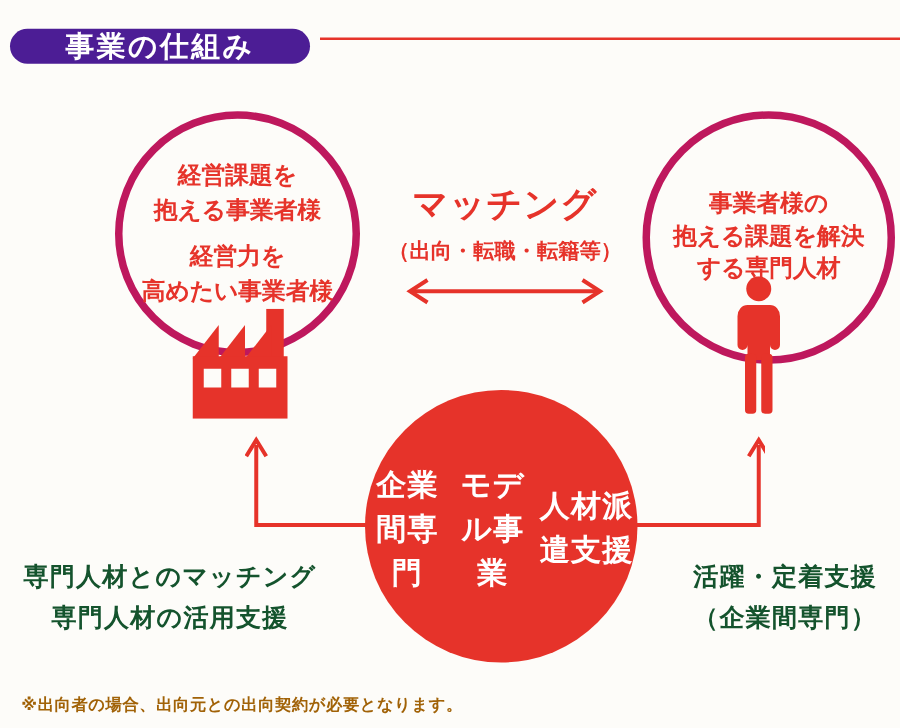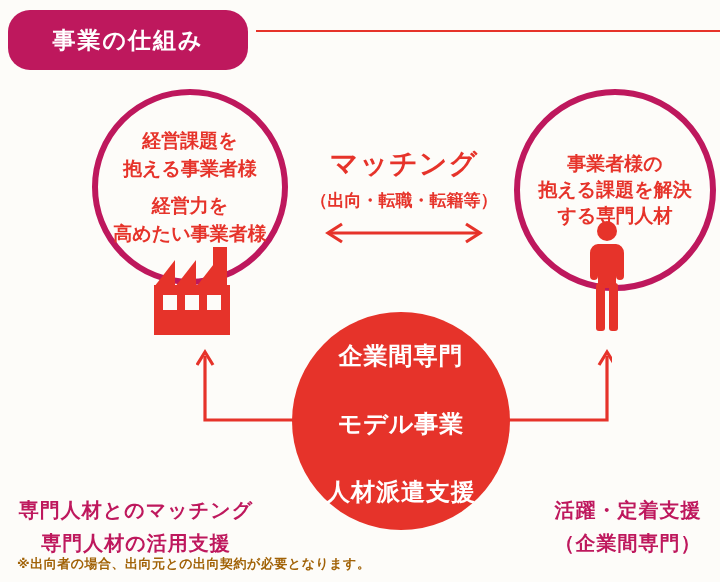--- a/index.html
+++ b/index.html
@@ -6,22 +6,22 @@
   body{
     width:720px;height:582px;
     background:#FDFCF9;
     font-family:"Liberation Sans","DejaVu Sans",sans-serif;
     position:relative;overflow:hidden;
     -webkit-font-smoothing:antialiased;
   }
   .stage{position:absolute;inset:0;}
   
   .pill{
-    position:absolute;left:8px;top:10px;width:240px;height:60px;
-    background:#be185d;border-radius:22px;
+    position:absolute;left:8px;top:23px;width:240px;height:28px;
+    background:#4c1d95;border-radius:22px;
     display:flex;align-items:center;justify-content:center;
   }
   .pill span{color:#fff;font-size:23px;font-weight:700;letter-spacing:2px;}
   .hline{position:absolute;left:256px;top:30px;width:464px;height:2px;background:#E6332A;}
   
   .circle{
     position:absolute;border:6px solid #be185d;border-radius:50%;
     box-sizing:border-box;text-align:center;color:#E6332A;font-weight:700;
   }
   .circle-left{left:92px;top:89px;width:196px;height:196px;font-size:19px;line-height:28px;}
@@ -31,34 +31,34 @@
   .circle-right .para1{margin:56px 0 0 0;}
   
   .matching{position:absolute;left:294px;top:137px;width:220px;text-align:center;color:#E6332A;}
   .matching .title{font-size:28px;font-weight:700;letter-spacing:1px;line-height:30px;margin:12px;}
   .matching .subtitle{font-size:17px;font-weight:700;line-height:18px;margin:13px 0 0 0;}
   .dbl-arrow{position:absolute;left:320px;top:221px;}
   
   .center-circle{
     position:absolute;left:292px;top:312px;width:218px;height:218px;
     background:#E6332A;border-radius:50%;
-    display:flex;flex-direction:column;align-items:center;justify-content:center;
+    display:flex;flex-direction:row;align-items:center;justify-content:center;
     color:#fff;font-size:24px;font-weight:700;line-height:35px;text-align:center;
-    padding-top:4px;box-sizing:border-box;letter-spacing:1px;gap:33px;
+    padding-top:4px;box-sizing:border-box;letter-spacing:1px;
   }
   
   .factory-icon{position:absolute;left:154px;top:247px;}
   .person-icon{position:absolute;left:588px;top:221px;}
   .l-arrow{position:absolute;}
   .l-arrow.left{left:196px;top:346px;}
   .l-arrow.right{left:508px;top:346px;}
   
   .label{
-    position:absolute;text-align:center;color:#be185d;
-    font-size:20px;font-weight:700;line-height:33px;letter-spacing:1px;margin-top:48px;
+    position:absolute;text-align:center;color:#14532d;
+    font-size:20px;font-weight:700;line-height:33px;letter-spacing:1px;
   }
   .label-left{left:14px;top:446px;width:244px;}
   .label-right{left:539px;top:446px;width:178px;}
   .footnote{
     position:absolute;left:17px;top:555px;
     color:#a16207;font-size:13px;font-weight:600;letter-spacing:0.5px;
   }
 </style>
 </head>
 <body>

